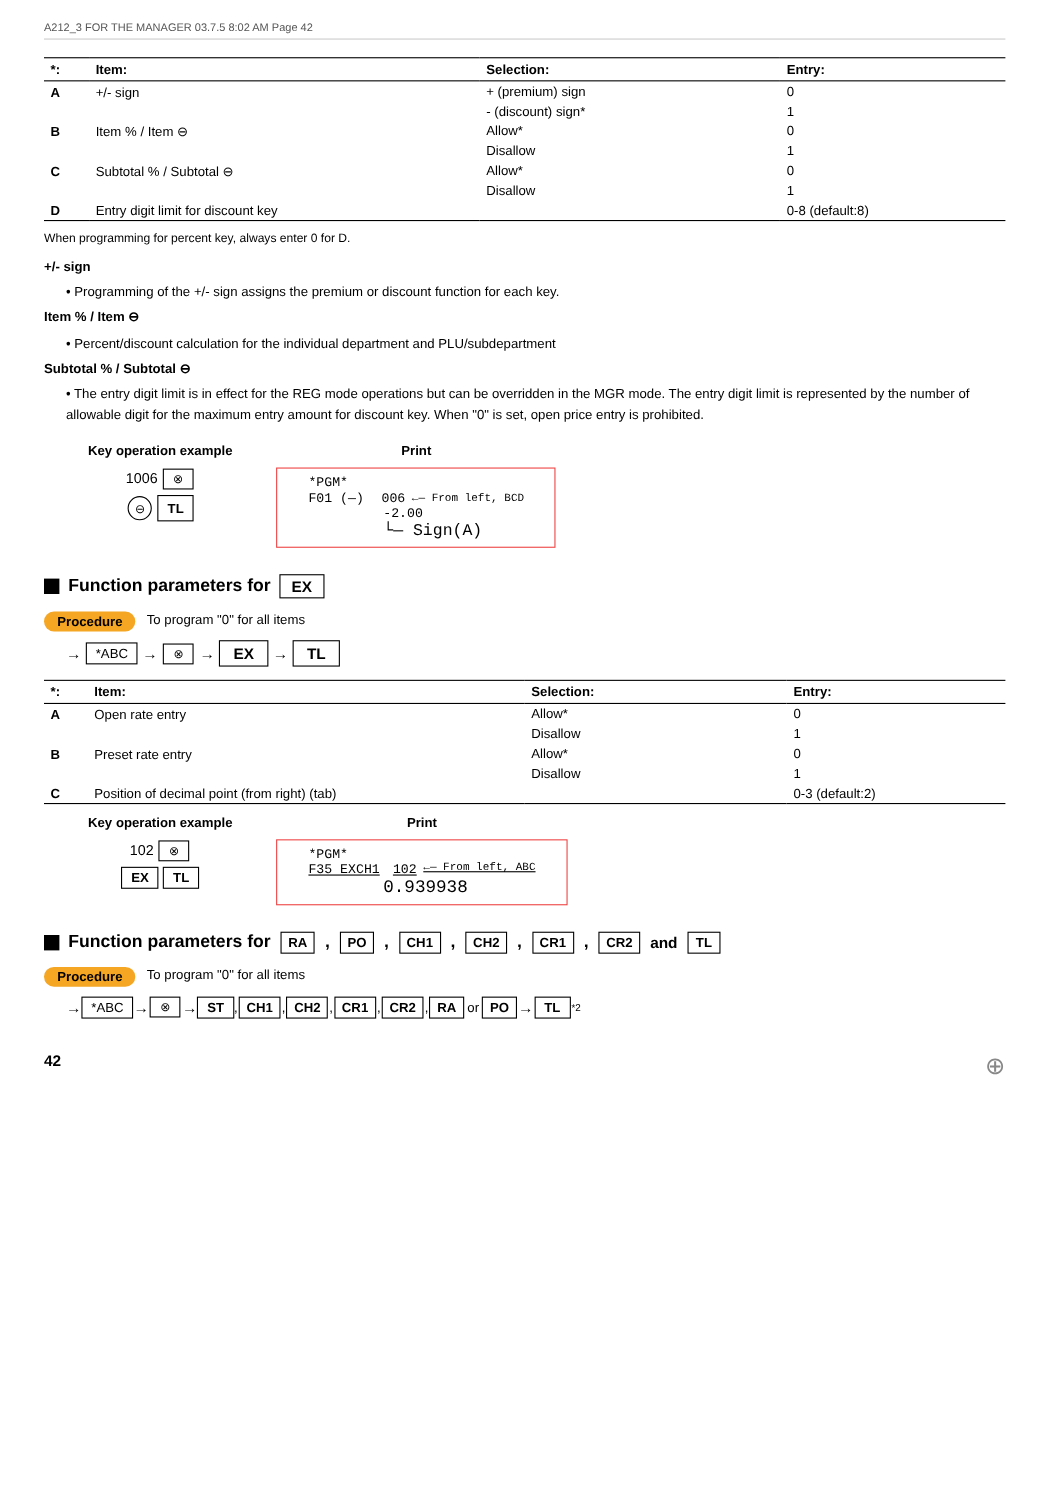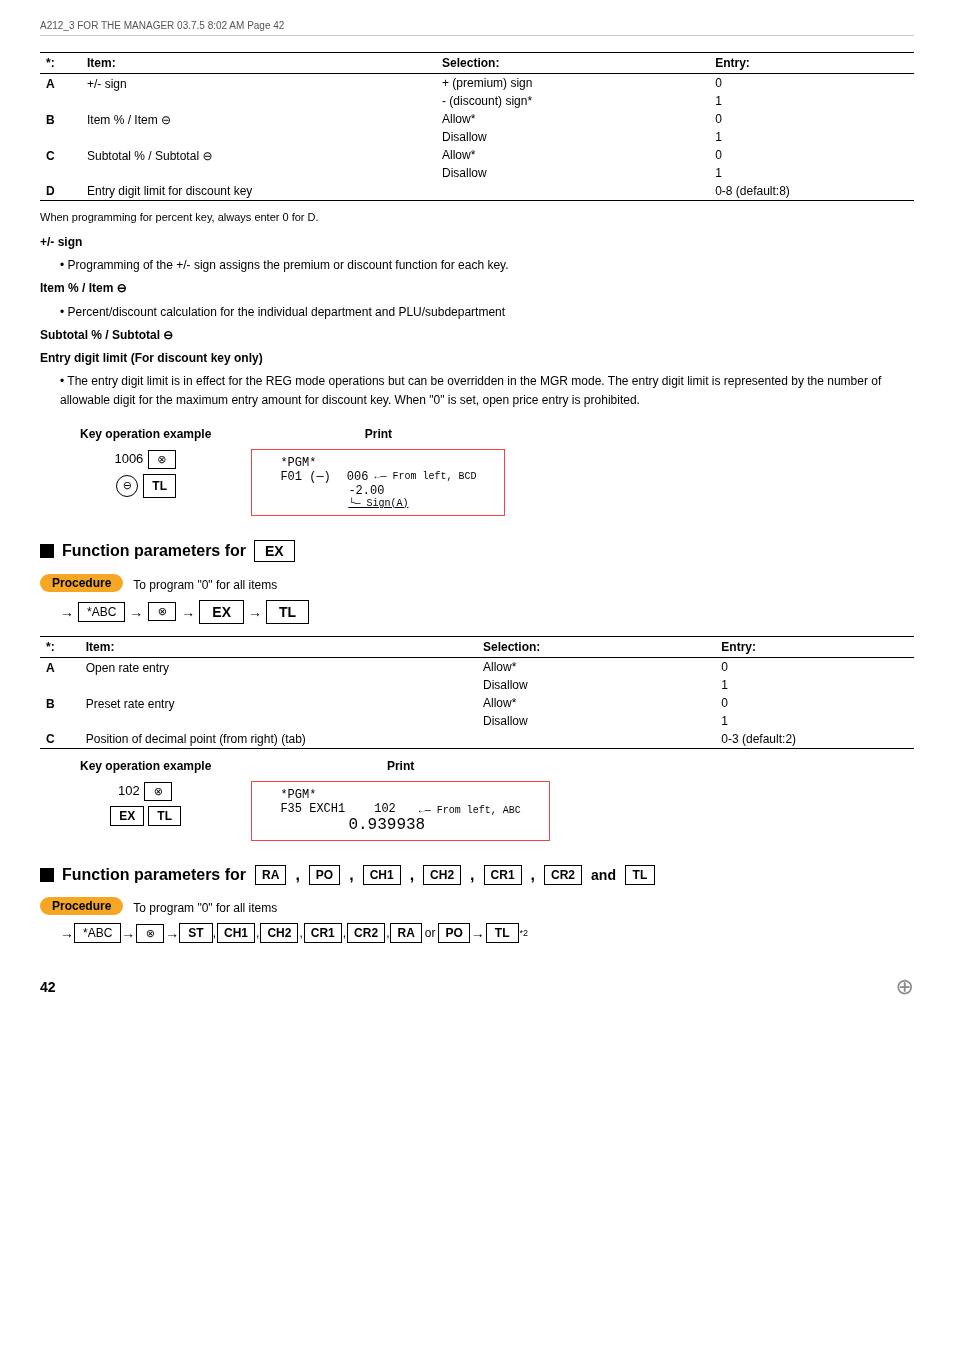--- a/index.html
+++ b/index.html
@@ -105,21 +105,21 @@
       background: #f5a623;
       border-radius: 10px;
       padding: 2px 12px;
       font-size: 12px;
       font-weight: bold;
       color: #000;
       margin-right: 10px;
     }
     .procedure-row {
       display: flex;
-      align-items: flex-end;
+      align-items: flex-start;
       margin-bottom: 8px;
     }
     .flow-diagram {
       display: flex;
       align-items: center;
       gap: 4px;
       flex-wrap: wrap;
     }
     .arrow {
       display: inline-block;
@@ -215,21 +215,20 @@
 </table>
 
 <p class="section-note">When programming for percent key, always enter 0 for D.</p>
 
 <div class="description-block">
   <p><span class="bold">+/- sign</span></p>
   <p class="bullet">• Programming of the +/- sign assigns the premium or discount function for each key.</p>
   <p><span class="bold">Item % / Item ⊖</span></p>
   <p class="bullet">• Percent/discount calculation for the individual department and PLU/subdepartment</p>
   <p><span class="bold">Subtotal % / Subtotal ⊖</span></p>
-  <p><span class="bold">Entry digit limit (For discount key only)</span></p>
   <p class="bullet">• The entry digit limit is in effect for the REG mode operations but can be overridden in the MGR mode.  The entry digit limit is represented by the number of allowable digit for the maximum entry amount for discount key.  When "0" is set, open price entry is prohibited.</p>
 </div>
 
 <div style="display:flex;justify-content:flex-start;gap:40px;align-items:flex-start;margin:10px 0 24px 40px;">
   <div style="text-align:center;">
     <div class="col-title">Key operation example</div>
     <div style="font-size:13px;margin-bottom:4px;">
       1006&nbsp;<span class="key-box">⊗</span>
     </div>
     <div style="display:flex;justify-content:center;gap:4px;">
@@ -242,21 +241,21 @@
     <div class="print-box">
       <div style="font-family:'Courier New',monospace;font-size:12px;">*PGM*</div>
       <div style="font-family:'Courier New',monospace;font-size:12px;display:flex;align-items:center;gap:6px;">
         <span>F01  (—)</span>
         <span style="margin-left:10px;">006</span>
         <span style="font-size:10px;color:#000;">←— From left, BCD</span>
       </div>
       <div style="font-family:'Courier New',monospace;font-size:12px;display:flex;align-items:center;gap:6px;">
         <span style="margin-left:68px;">-2.00</span>
       </div>
-      <div style="font-size:10px;margin-left:68px;text-decoration:underline;">└— Sign(A)</div>
+      <div style="font-size:15px;margin-left:68px;">└— Sign(A)</div>
     </div>
   </div>
 </div>
 
 <div style="margin-bottom:12px;">
   <div class="section-heading">
     <span class="black-square"></span>
     <span>Function parameters for</span>
     <span class="key-label" style="font-size:14px;padding:2px 10px;">EX</span>
   </div>
@@ -326,21 +325,21 @@
     </div>
     <div style="display:flex;justify-content:center;gap:4px;">
       <span class="key-label">EX</span>
       <span class="key-label">TL</span>
     </div>
   </div>
   <div>
     <div class="col-title">Print</div>
     <div class="print-box">
       <div style="font-family:'Courier New',monospace;font-size:12px;">*PGM*</div>
-      <div style="font-family:'Courier New',monospace;font-size:12px;display:flex;align-items:flex-end;gap:23px;">
+      <div style="font-family:'Courier New',monospace;font-size:12px;display:flex;align-items:flex-start;gap:6px;text-decoration:underline;">
         <span>F35 EXCH1</span>
         <span style="margin-left:6px;">102</span>
         <span style="font-size:10px;color:#000;">←— From left, ABC</span>
       </div>
       <div style="font-family:'Courier New',monospace;font-size:16px;margin-left:68px;">0.939938</div>
     </div>
   </div>
 </div>
 
 <div style="margin-bottom:12px;">
@@ -389,16 +388,16 @@
       <span class="key-label" style="font-size:12px;padding:2px 6px;margin:0 1px;">RA</span>
       <span style="margin:0 2px;">or</span>
       <span class="key-label" style="font-size:12px;padding:2px 6px;margin:0 1px;">PO</span>
       <span class="arrow">→</span>
       <span class="key-label" style="font-size:12px;padding:2px 8px;margin:0 1px;">TL</span>
       <sup class="sup-small">*2</sup>
     </div>
   </div>
 </div>
 
-<div style="display:flex;justify-content:space-between;align-items:center;margin-top:30px;">
+<div style="display:flex;justify-content:space-between;align-items:flex-start;margin-top:30px;">
   <div class="page-number">42</div>
   <div style="font-size:22px;color:#888;">⊕</div>
 </div>
 
 </body></html>

